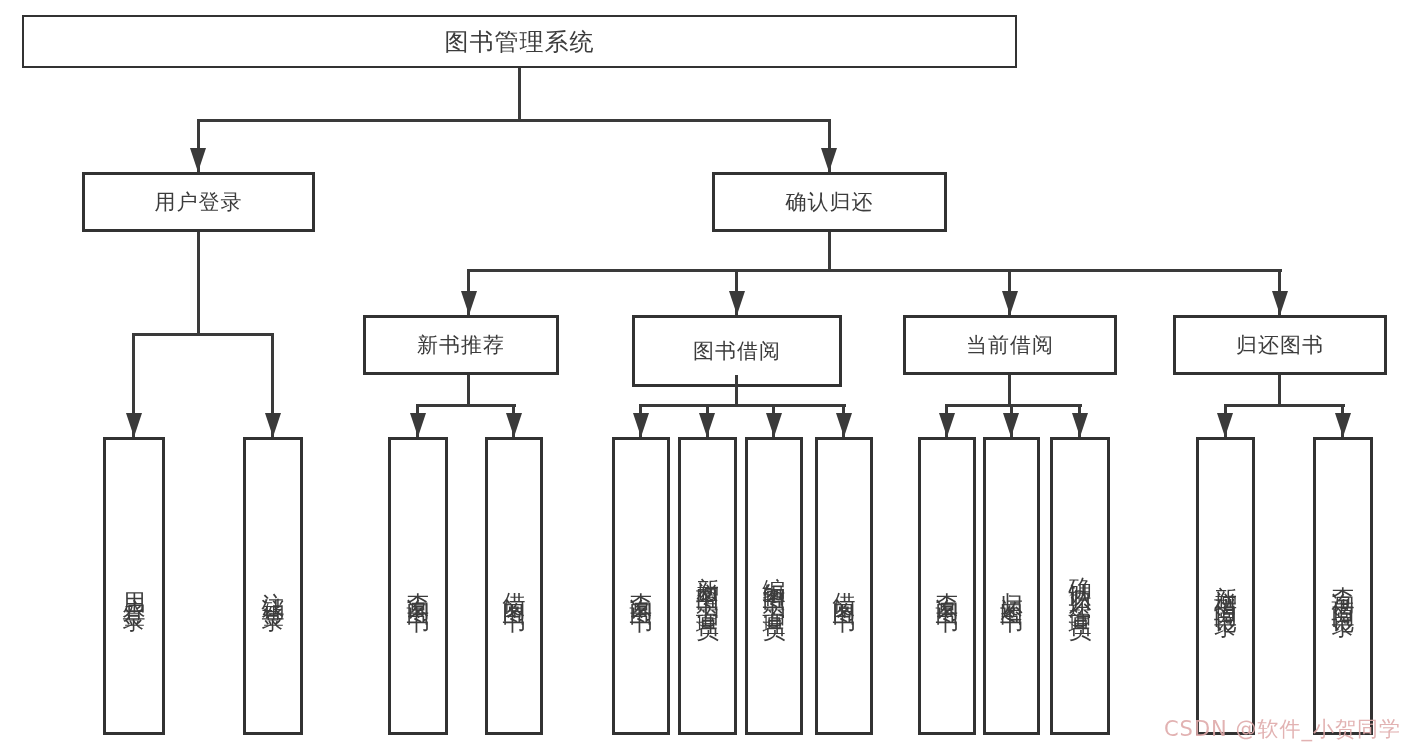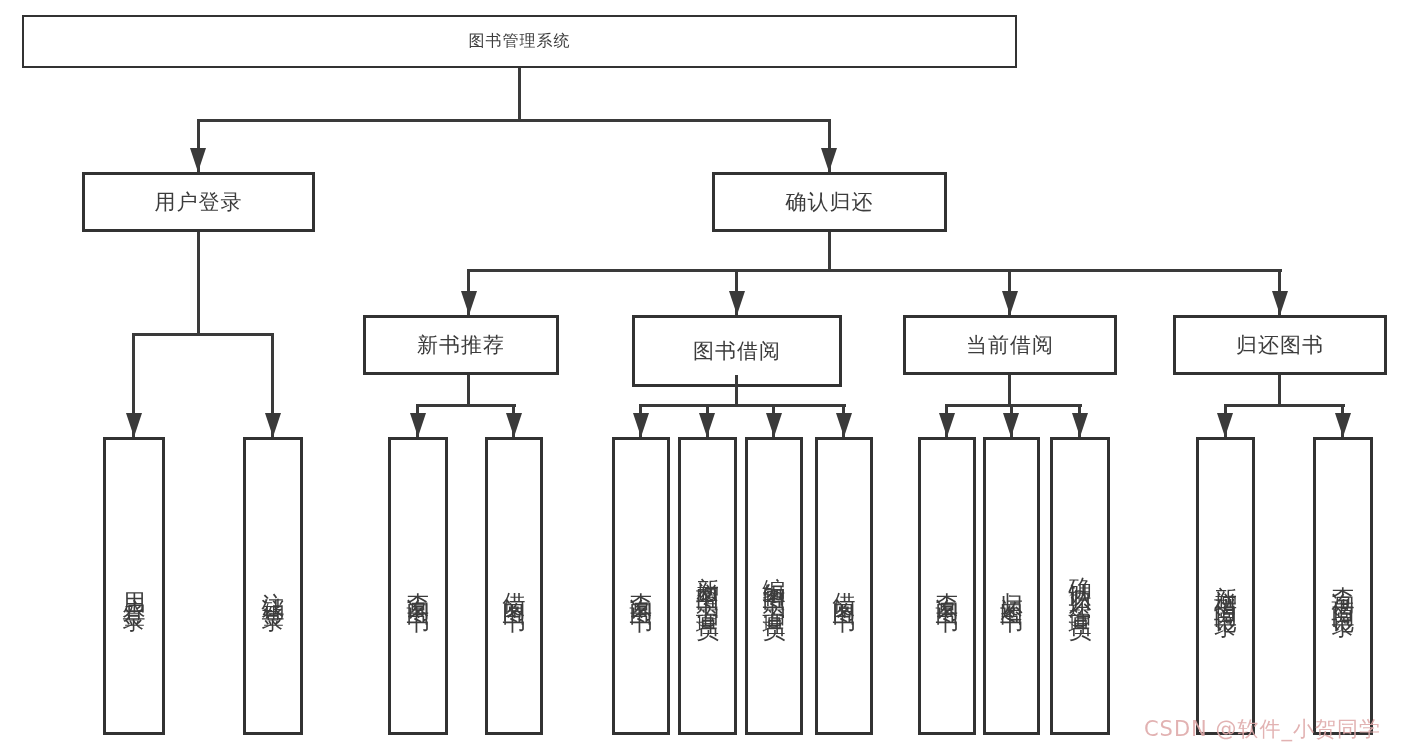--- a/index.html
+++ b/index.html
@@ -21,38 +21,38 @@
   .box{
     position:absolute;
     box-sizing:border-box;
     border:3px solid var(--border);
     background:#fff;
     display:flex;align-items:center;justify-content:center;
     font-size:21px;
     letter-spacing:1px;
     white-space:nowrap;
   }
-  .root{border-width:2px;font-size:16px;align-items:center;}
+  .root{border-width:2px;font-size:24px;align-items:center;}
   .vbox span{
     writing-mode:vertical-rl;
     letter-spacing:6px;
     font-size:23px;
     line-height:1;
   }
   .hl{position:absolute;height:3px;background:var(--line);}
   .vl{position:absolute;width:3px;background:var(--line);}
   .arrow{
     position:absolute;width:0;height:0;
     border-left:8px solid transparent;
     border-right:8px solid transparent;
     border-top:24px solid var(--line);
   }
   .watermark{
     position:absolute;
-    right:24px;bottom:4px;
+    right:4px;bottom:4px;
     font-size:21px;
     color:var(--watermark);
     opacity:.9;
     letter-spacing:1px;
     z-index:5;
   }
 </style>
 </head>
 <body>
 

